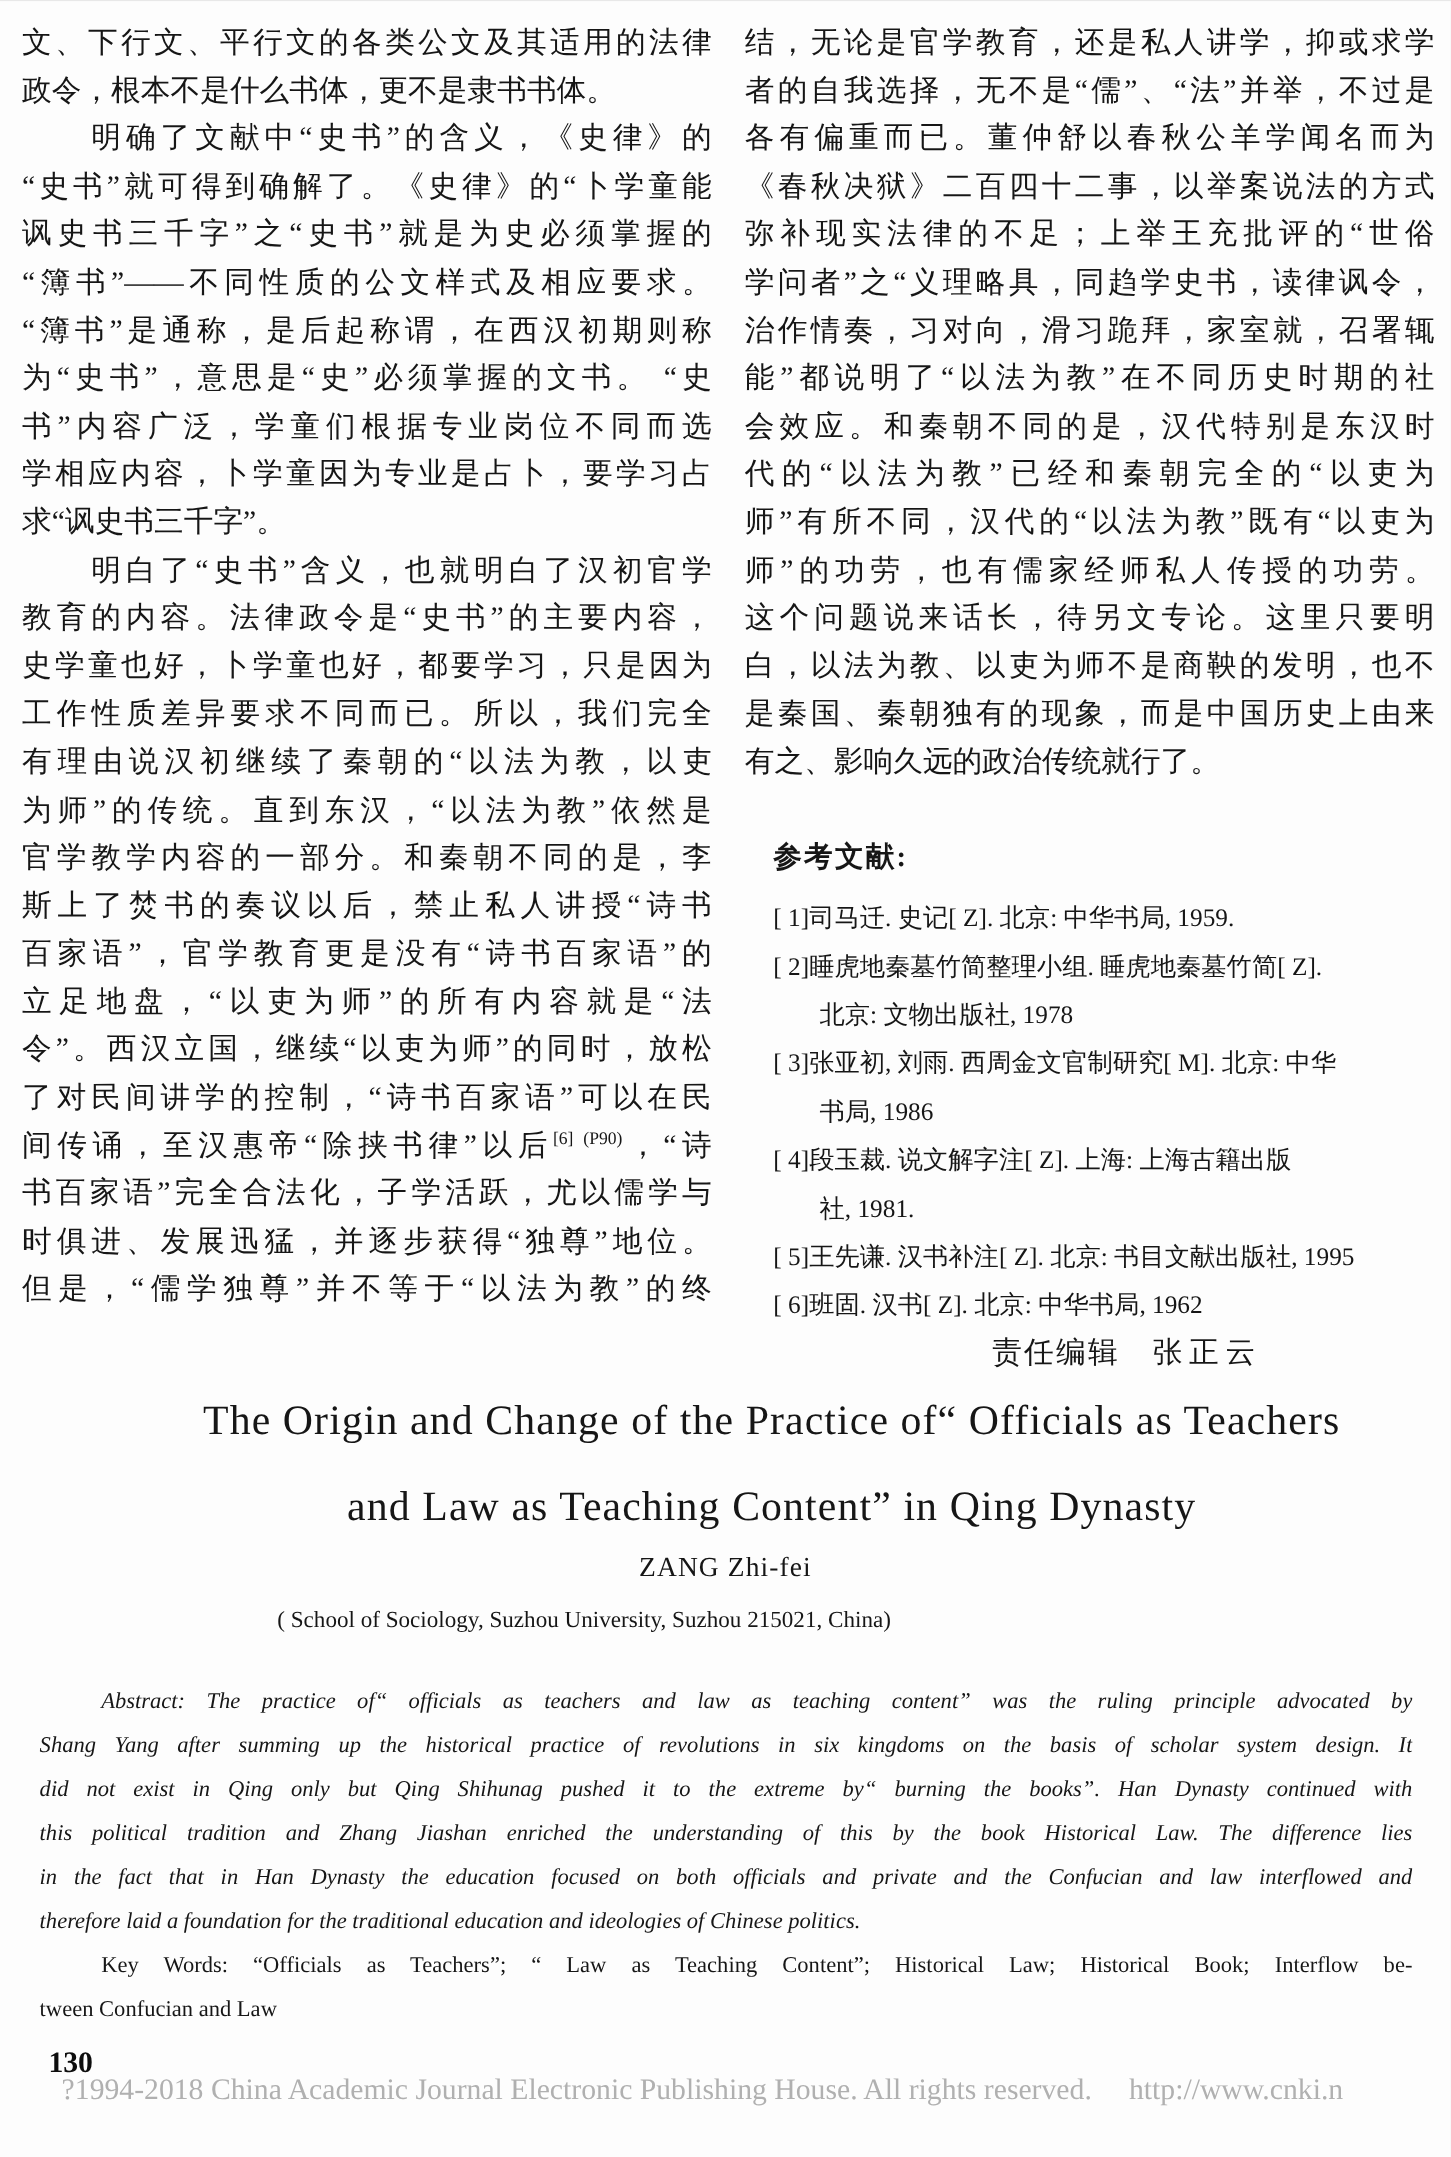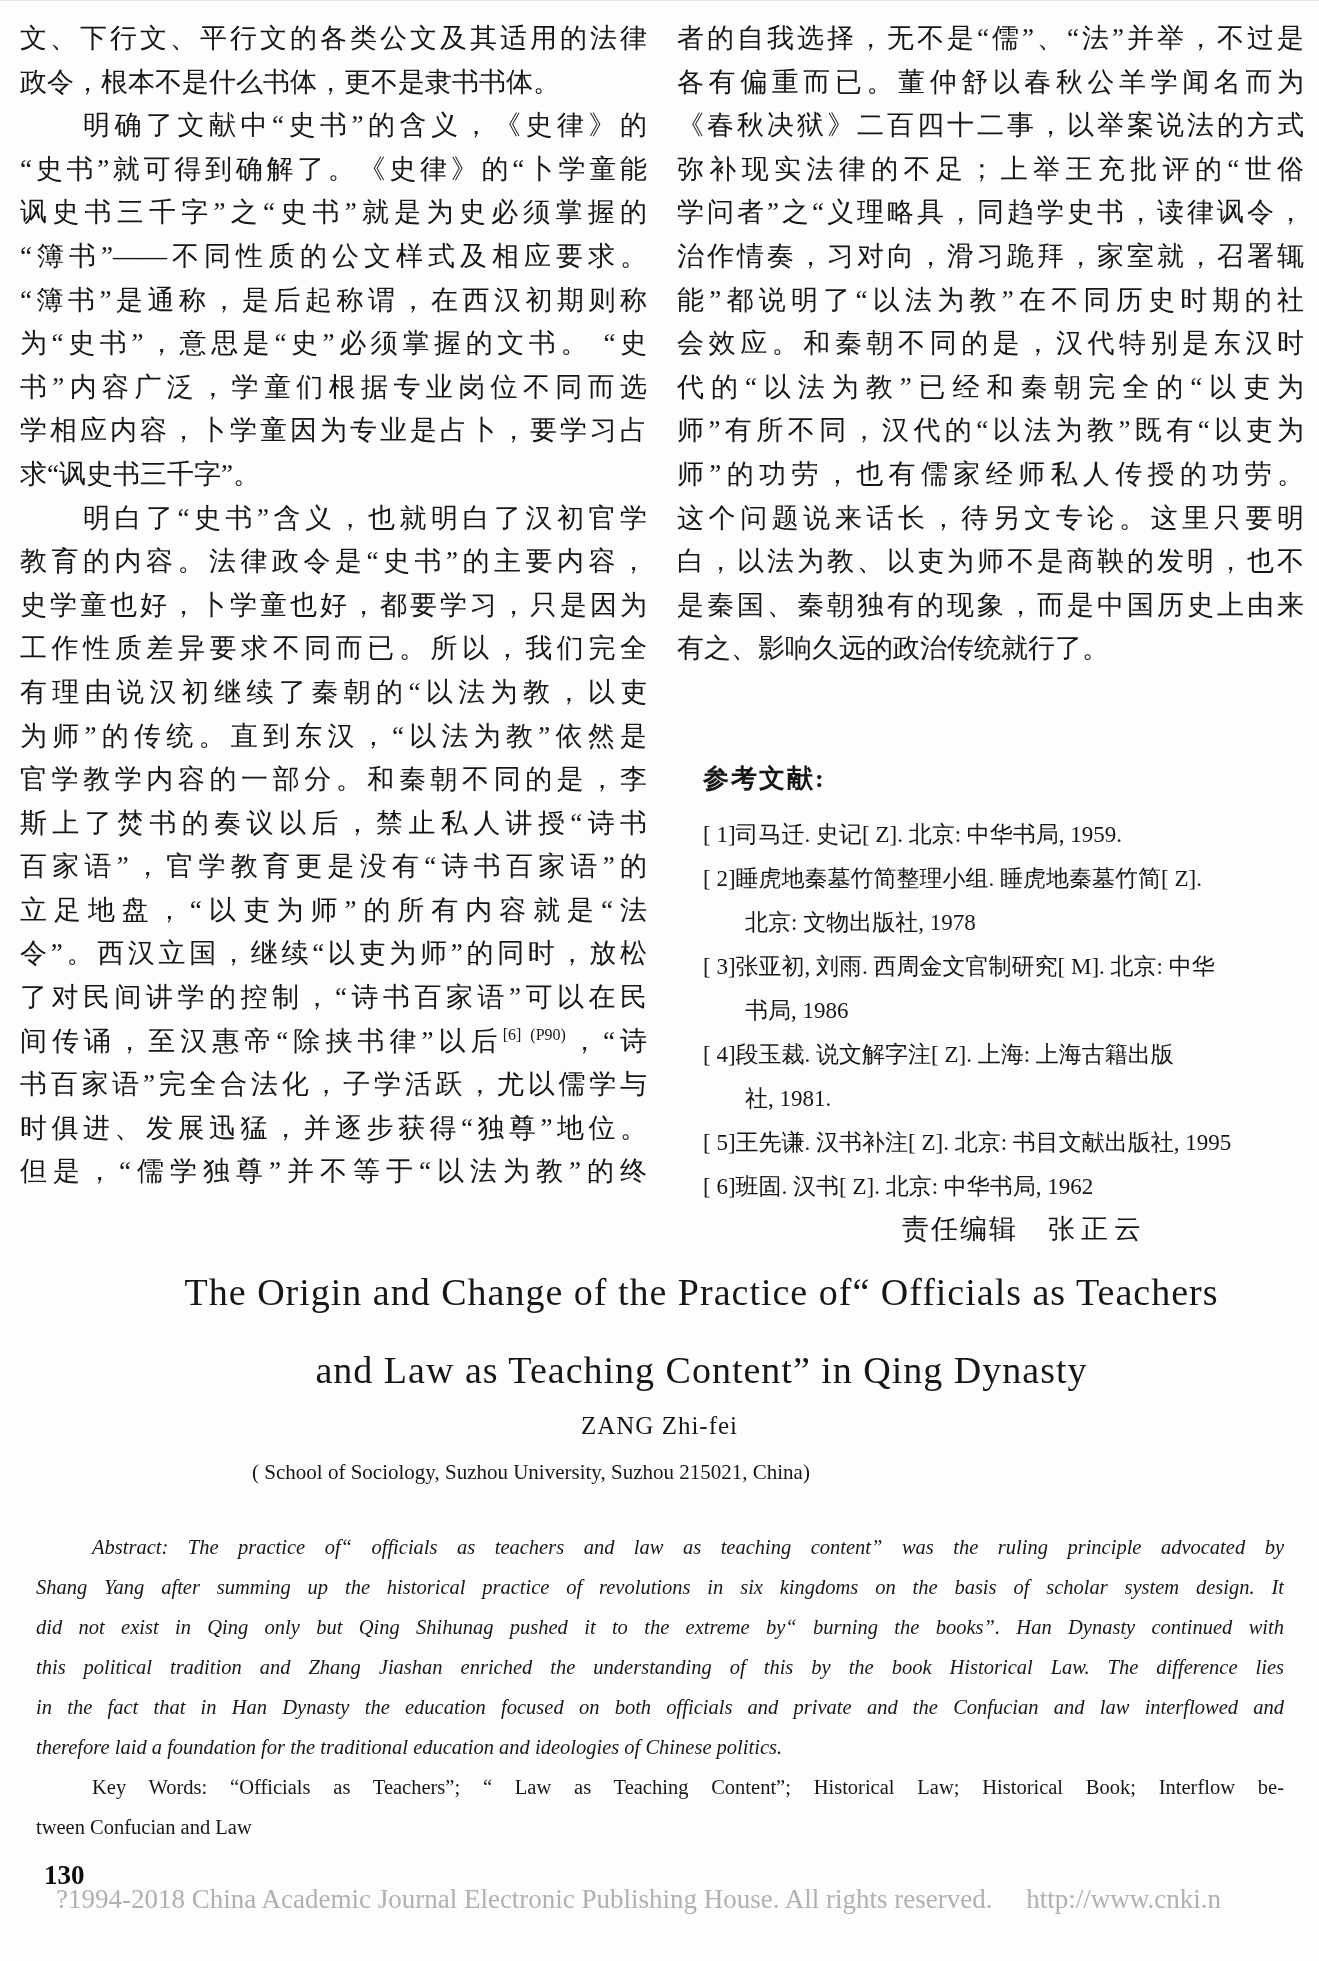--- a/index.html
+++ b/index.html
@@ -90,20 +90,21 @@
       <div class="cline">百家语”，官学教育更是没有“诗书百家语”的</div>
       <div class="cline">立足地盘，“以吏为师”的所有内容就是“法</div>
       <div class="cline">令”。西汉立国，继续“以吏为师”的同时，放松</div>
       <div class="cline">了对民间讲学的控制，“诗书百家语”可以在民</div>
       <div class="cline"><span>间传诵，至汉惠帝“除挟书律”以后</span><sup class="cite">[6] (P90)</sup><span>，“诗</span></div>
       <div class="cline">书百家语”完全合法化，子学活跃，尤以儒学与</div>
       <div class="cline">时俱进、发展迅猛，并逐步获得“独尊”地位。</div>
       <div class="cline">但是，“儒学独尊”并不等于“以法为教”的终</div>
     </div>
   <div class="col col-right" id="col-right">
+      <div class="cline">结，无论是官学教育，还是私人讲学，抑或求学</div>
       <div class="cline">者的自我选择，无不是“儒”、“法”并举，不过是</div>
       <div class="cline">各有偏重而已。董仲舒以春秋公羊学闻名而为</div>
       <div class="cline">《春秋决狱》二百四十二事，以举案说法的方式</div>
       <div class="cline">弥补现实法律的不足；上举王充批评的“世俗</div>
       <div class="cline">学问者”之“义理略具，同趋学史书，读律讽令，</div>
       <div class="cline">治作情奏，习对向，滑习跪拜，家室就，召署辄</div>
       <div class="cline">能”都说明了“以法为教”在不同历史时期的社</div>
       <div class="cline">会效应。和秦朝不同的是，汉代特别是东汉时</div>
       <div class="cline">代的“以法为教”已经和秦朝完全的“以吏为</div>
       <div class="cline">师”有所不同，汉代的“以法为教”既有“以吏为</div>

